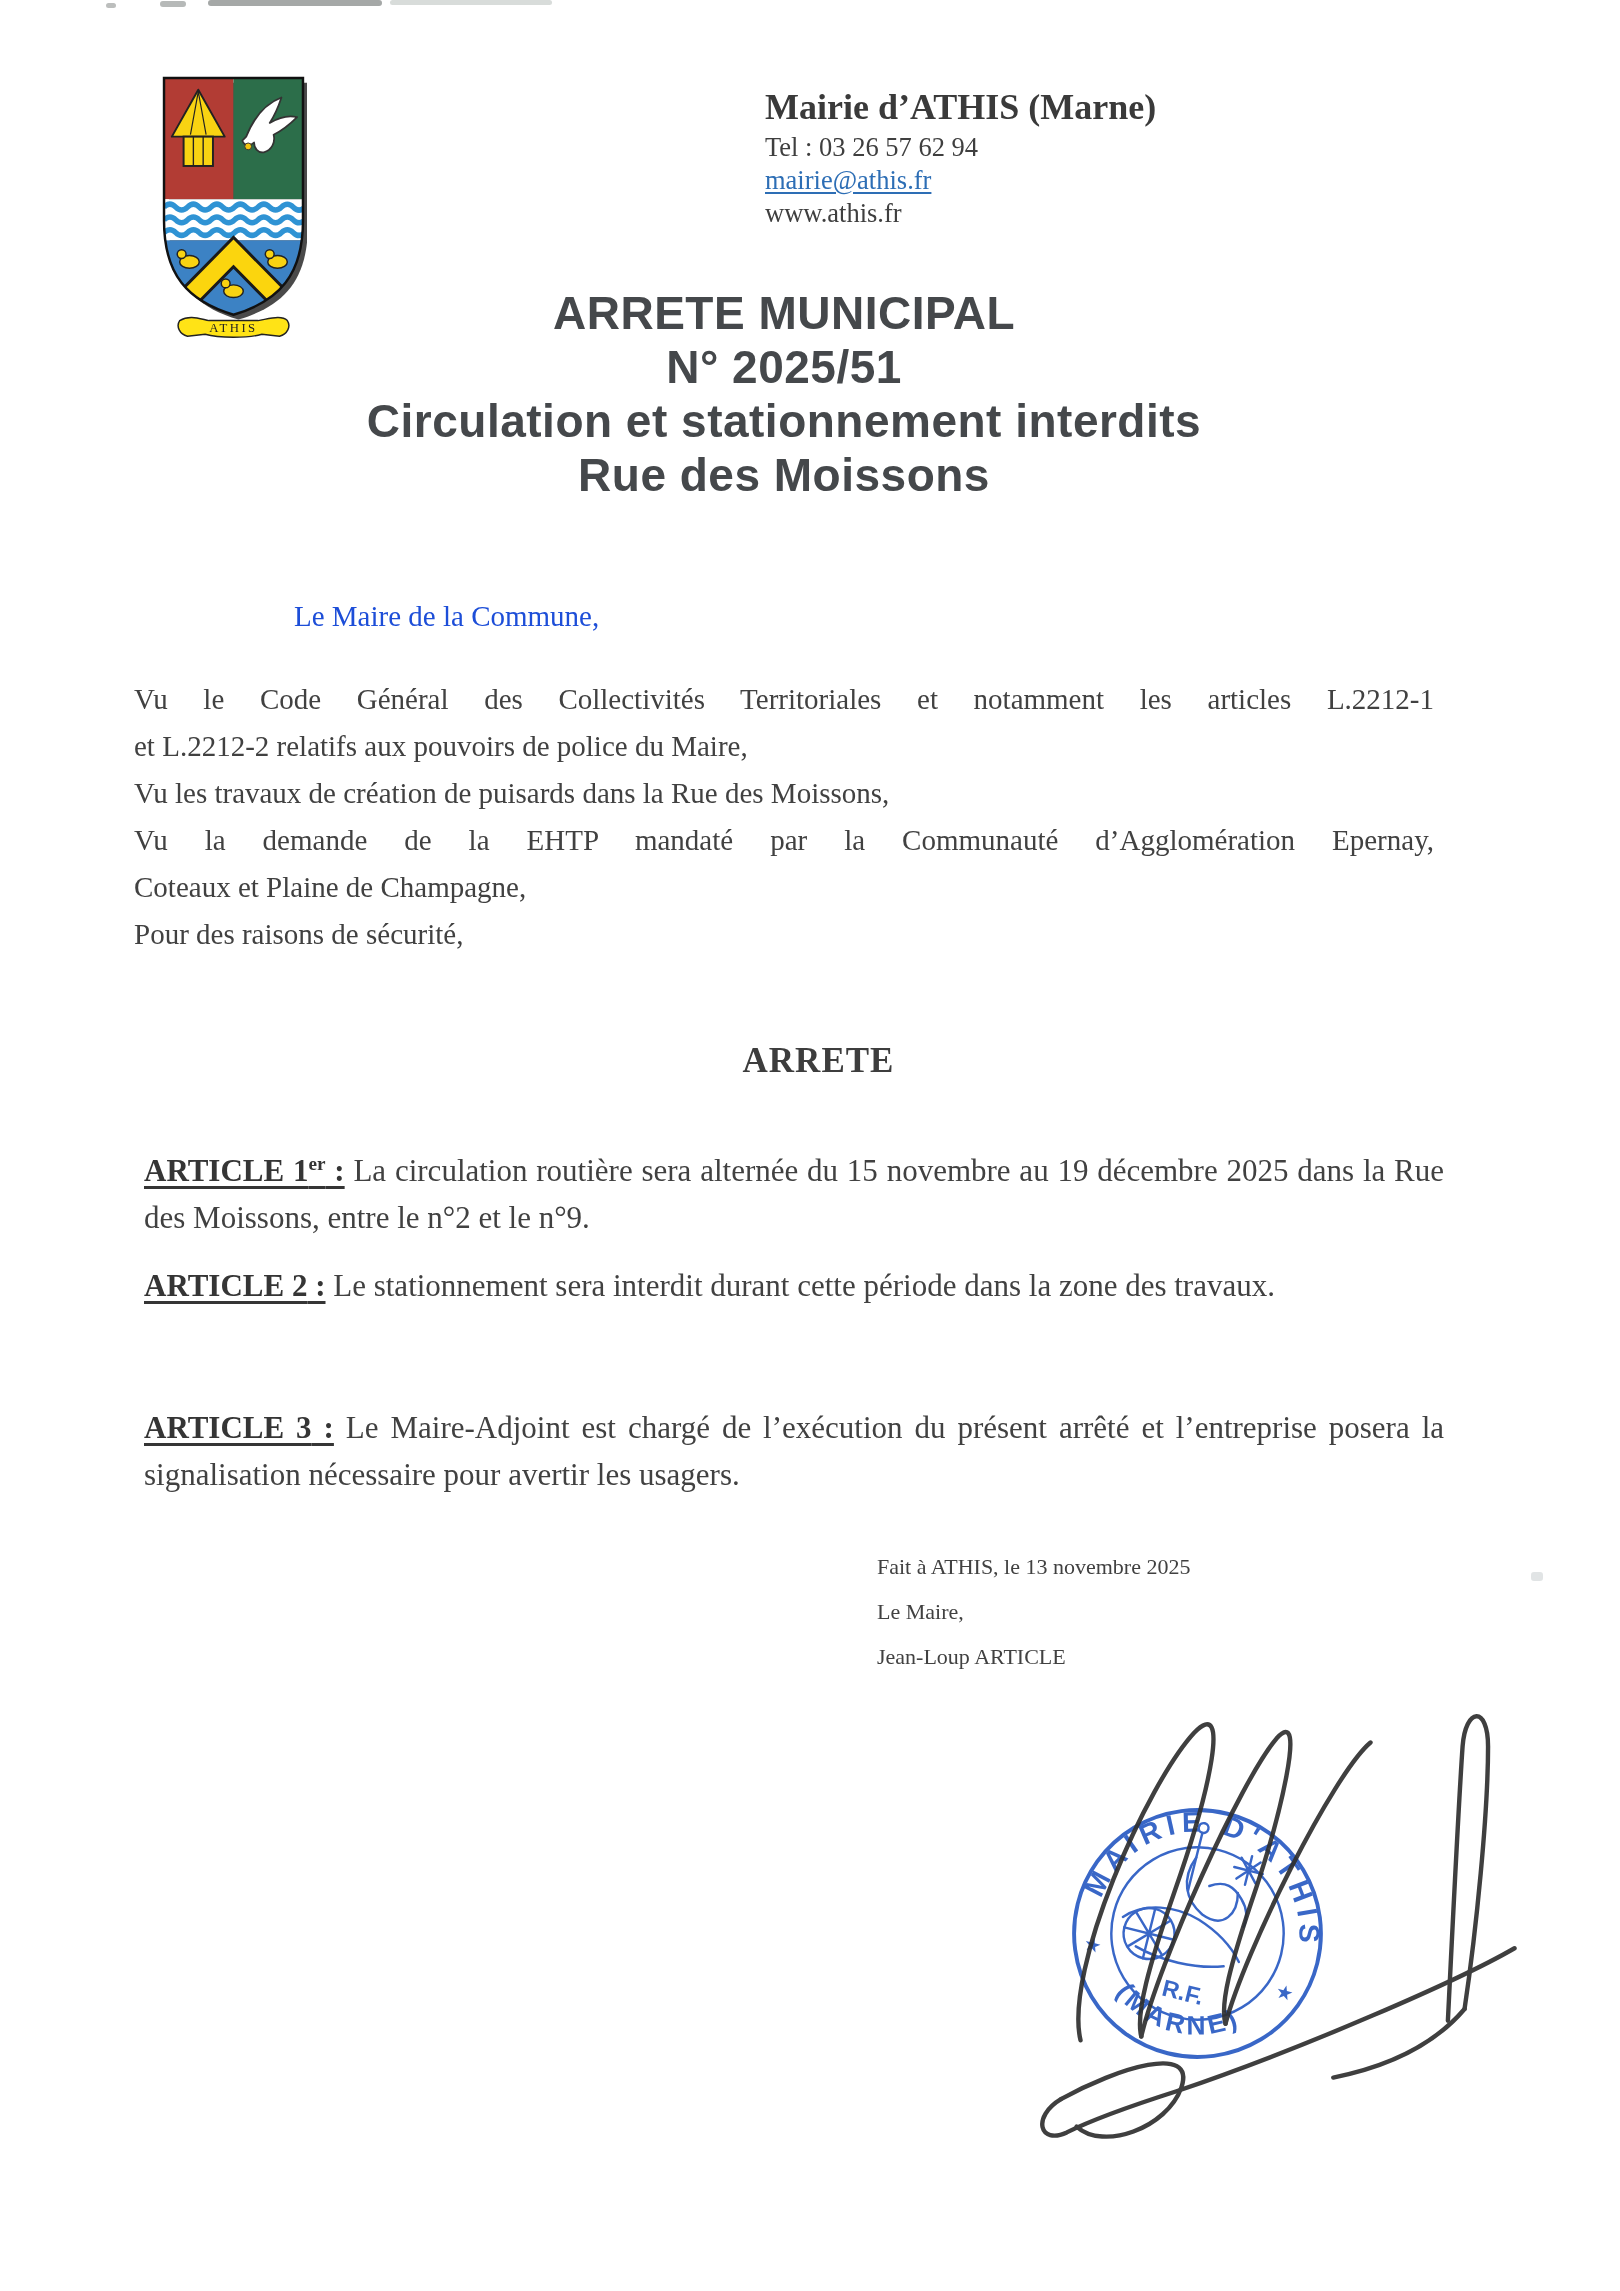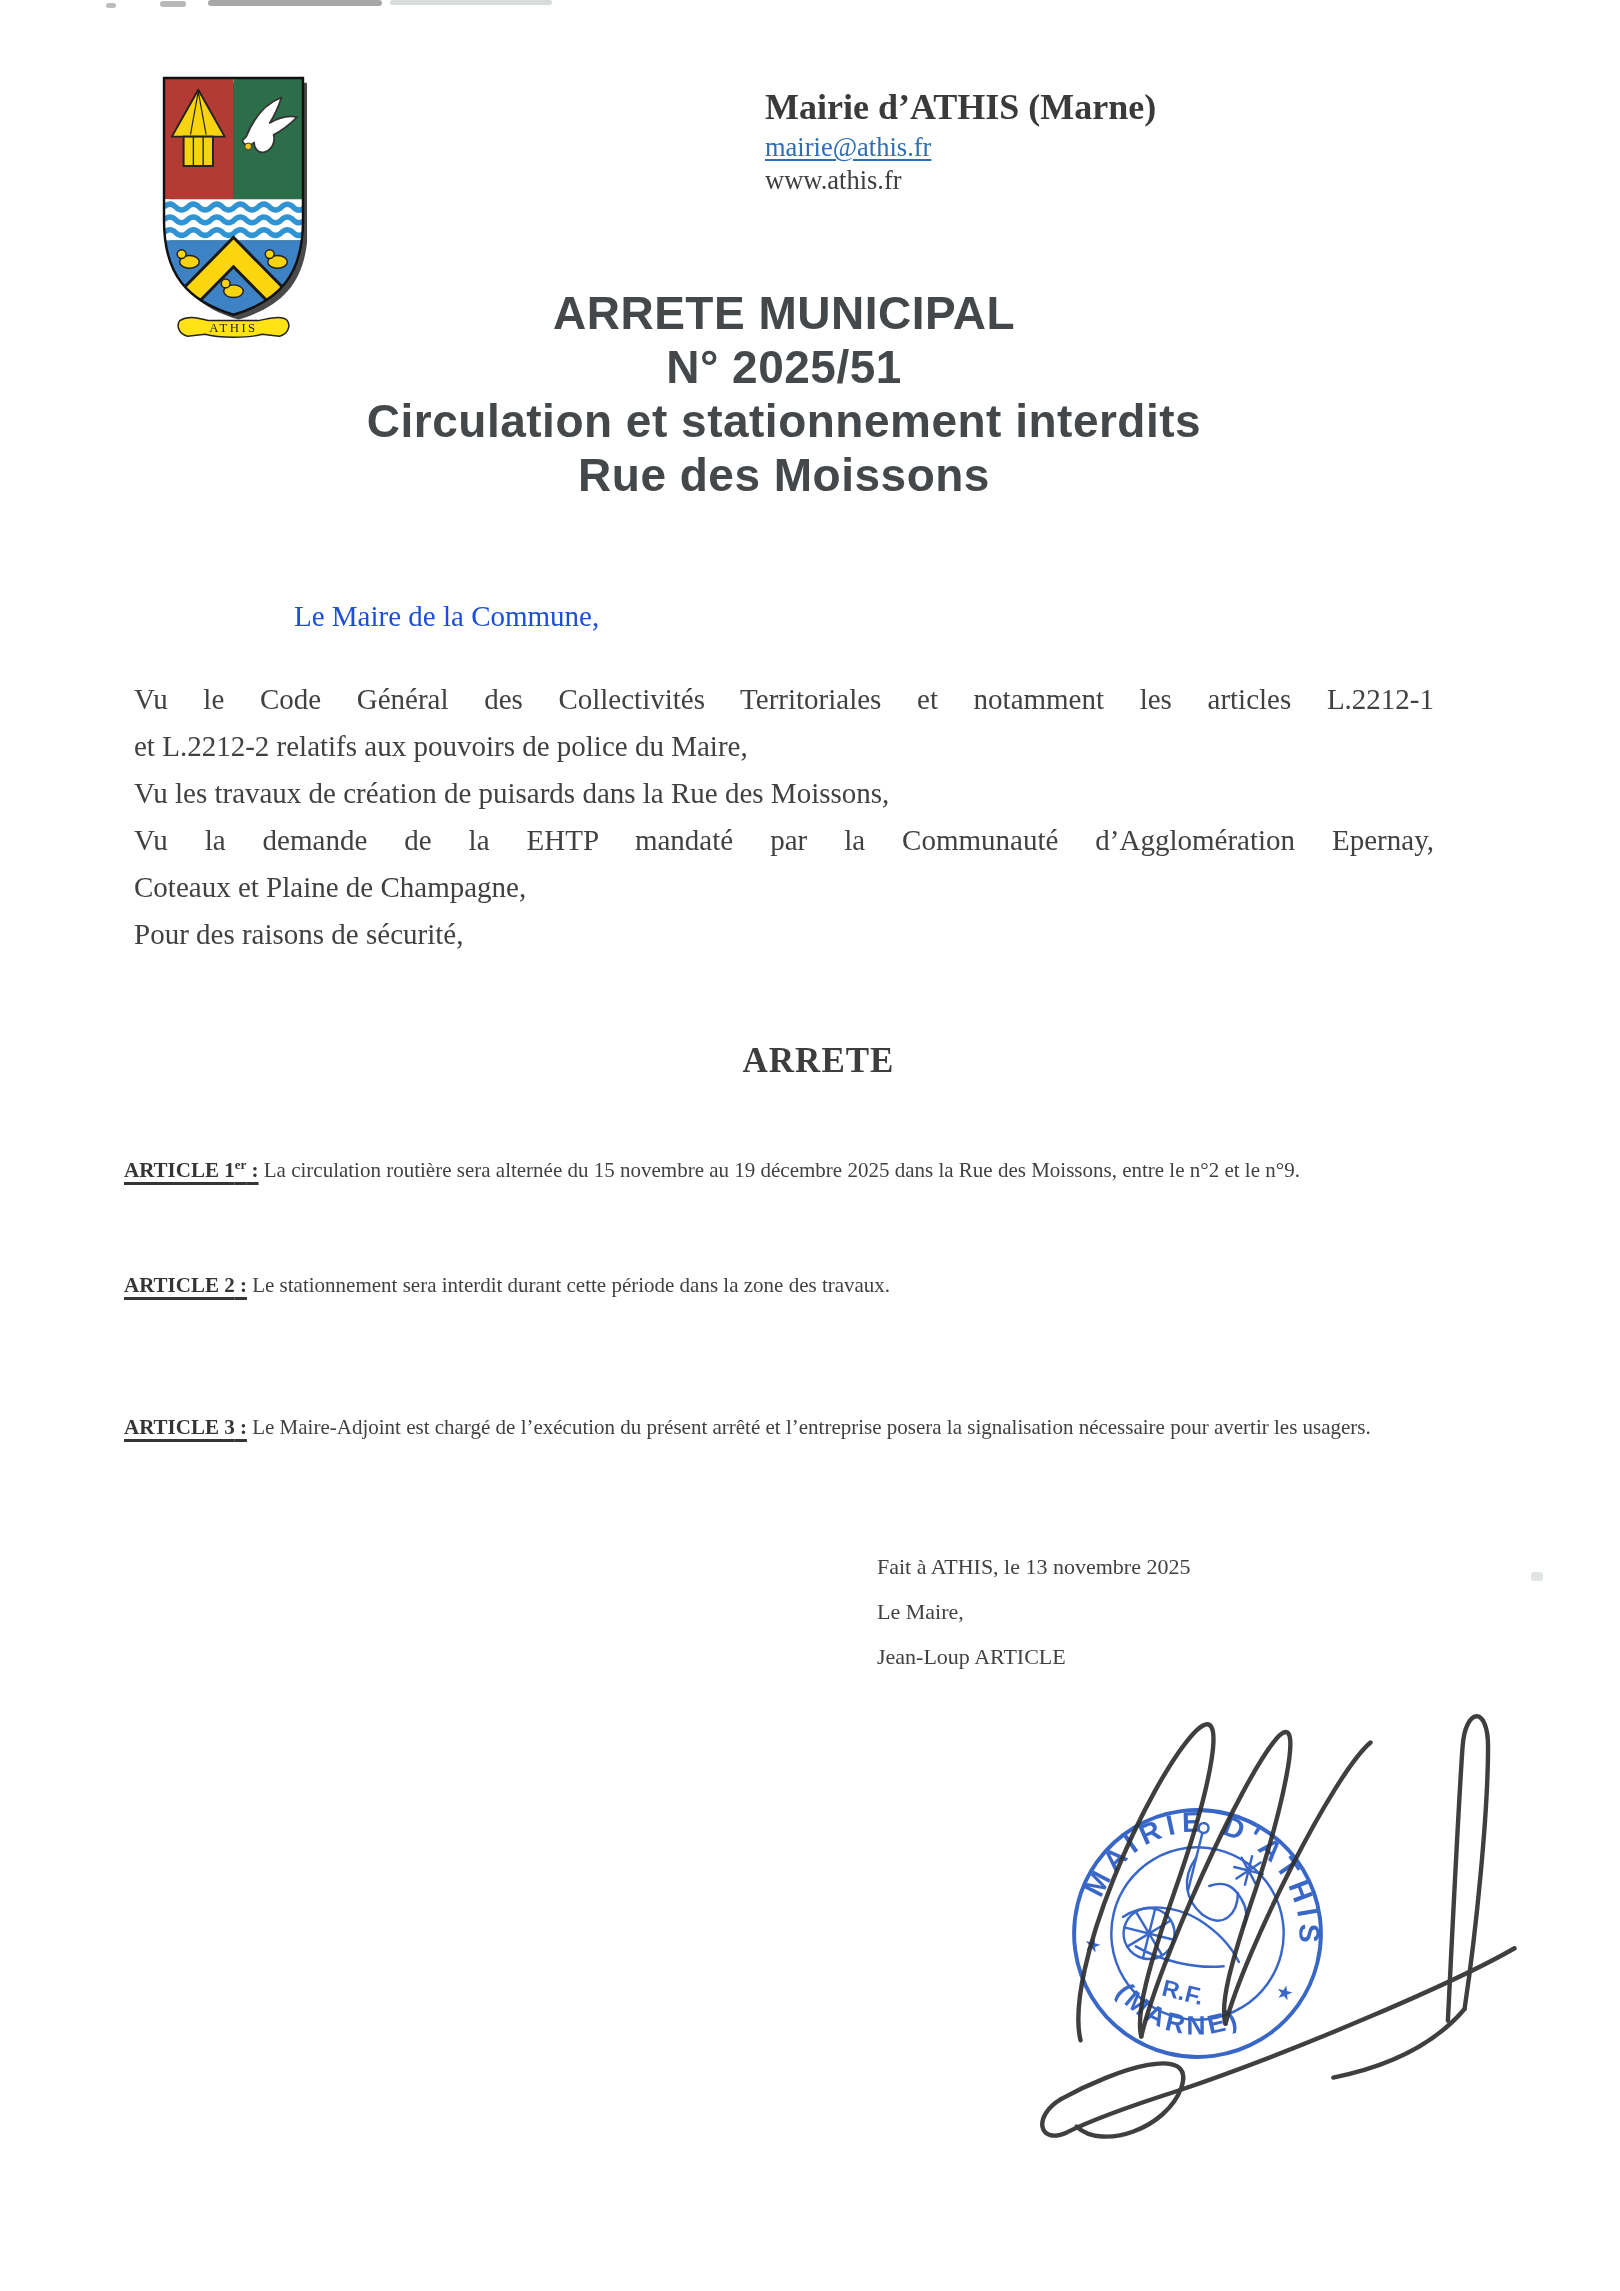--- a/index.html
+++ b/index.html
@@ -41,22 +41,22 @@
   .pre-line{line-height:47px;}
   .fill{text-align:justify;text-align-last:justify;}
 
   .decree-heading{
     position:absolute;left:0;top:1041px;width:1637px;
     text-align:center;font-size:35px;font-weight:bold;
     letter-spacing:1px;color:#3d3d3d;
   }
 
   .article{
-    position:absolute;left:124px;width:1300px;
-    font-size:21px;line-height:47px;color:#414141;
+    position:absolute;left:144px;width:1300px;
+    font-size:31px;line-height:47px;color:#414141;
     text-align:justify;
   }
   .article-1{top:1147px;}
   .article-2{top:1262px;}
   .article-3{top:1404px;}
   .art-label{
     font-weight:bold;color:#353535;
     text-decoration:underline;text-decoration-thickness:2.5px;text-underline-offset:4.9px;
   }
   .art-label sup{font-size:62%;line-height:0;}
@@ -121,20 +121,21 @@
     <path d="M4,4 H146 V150 C146,205 122,232 75,246 C28,232 4,205 4,150 Z" fill="none" stroke="#111" stroke-width="2.5"></path>
 
     <g>
       <path d="M20,252 C30,246 40,250 50,252 L100,252 C112,250 124,246 130,252 C134,258 130,266 122,268 L104,266 C90,270 60,270 46,266 L28,268 C20,266 16,258 20,252 Z" fill="#ffe316" stroke="#222" stroke-width="1.5"></path>
       <text x="75" y="264" text-anchor="middle" font-size="13" letter-spacing="2.5" fill="#222" font-family="Liberation Serif, serif">ATHIS</text>
     </g>
   </svg>
 
   <div class="contact">
     <div class="org-name">Mairie d’ATHIS (Marne)</div>
+    <div class="contact-line">Tel : 03 26 57 62 94</div>
     <div class="contact-line email">mairie@athis.fr</div>
     <div class="contact-line">www.athis.fr</div>
   </div>
 
   <div class="title-block">
     <div>ARRETE MUNICIPAL</div>
     <div>N° 2025/51</div>
     <div>Circulation et stationnement interdits</div>
     <div>Rue des Moissons</div>
   </div>

